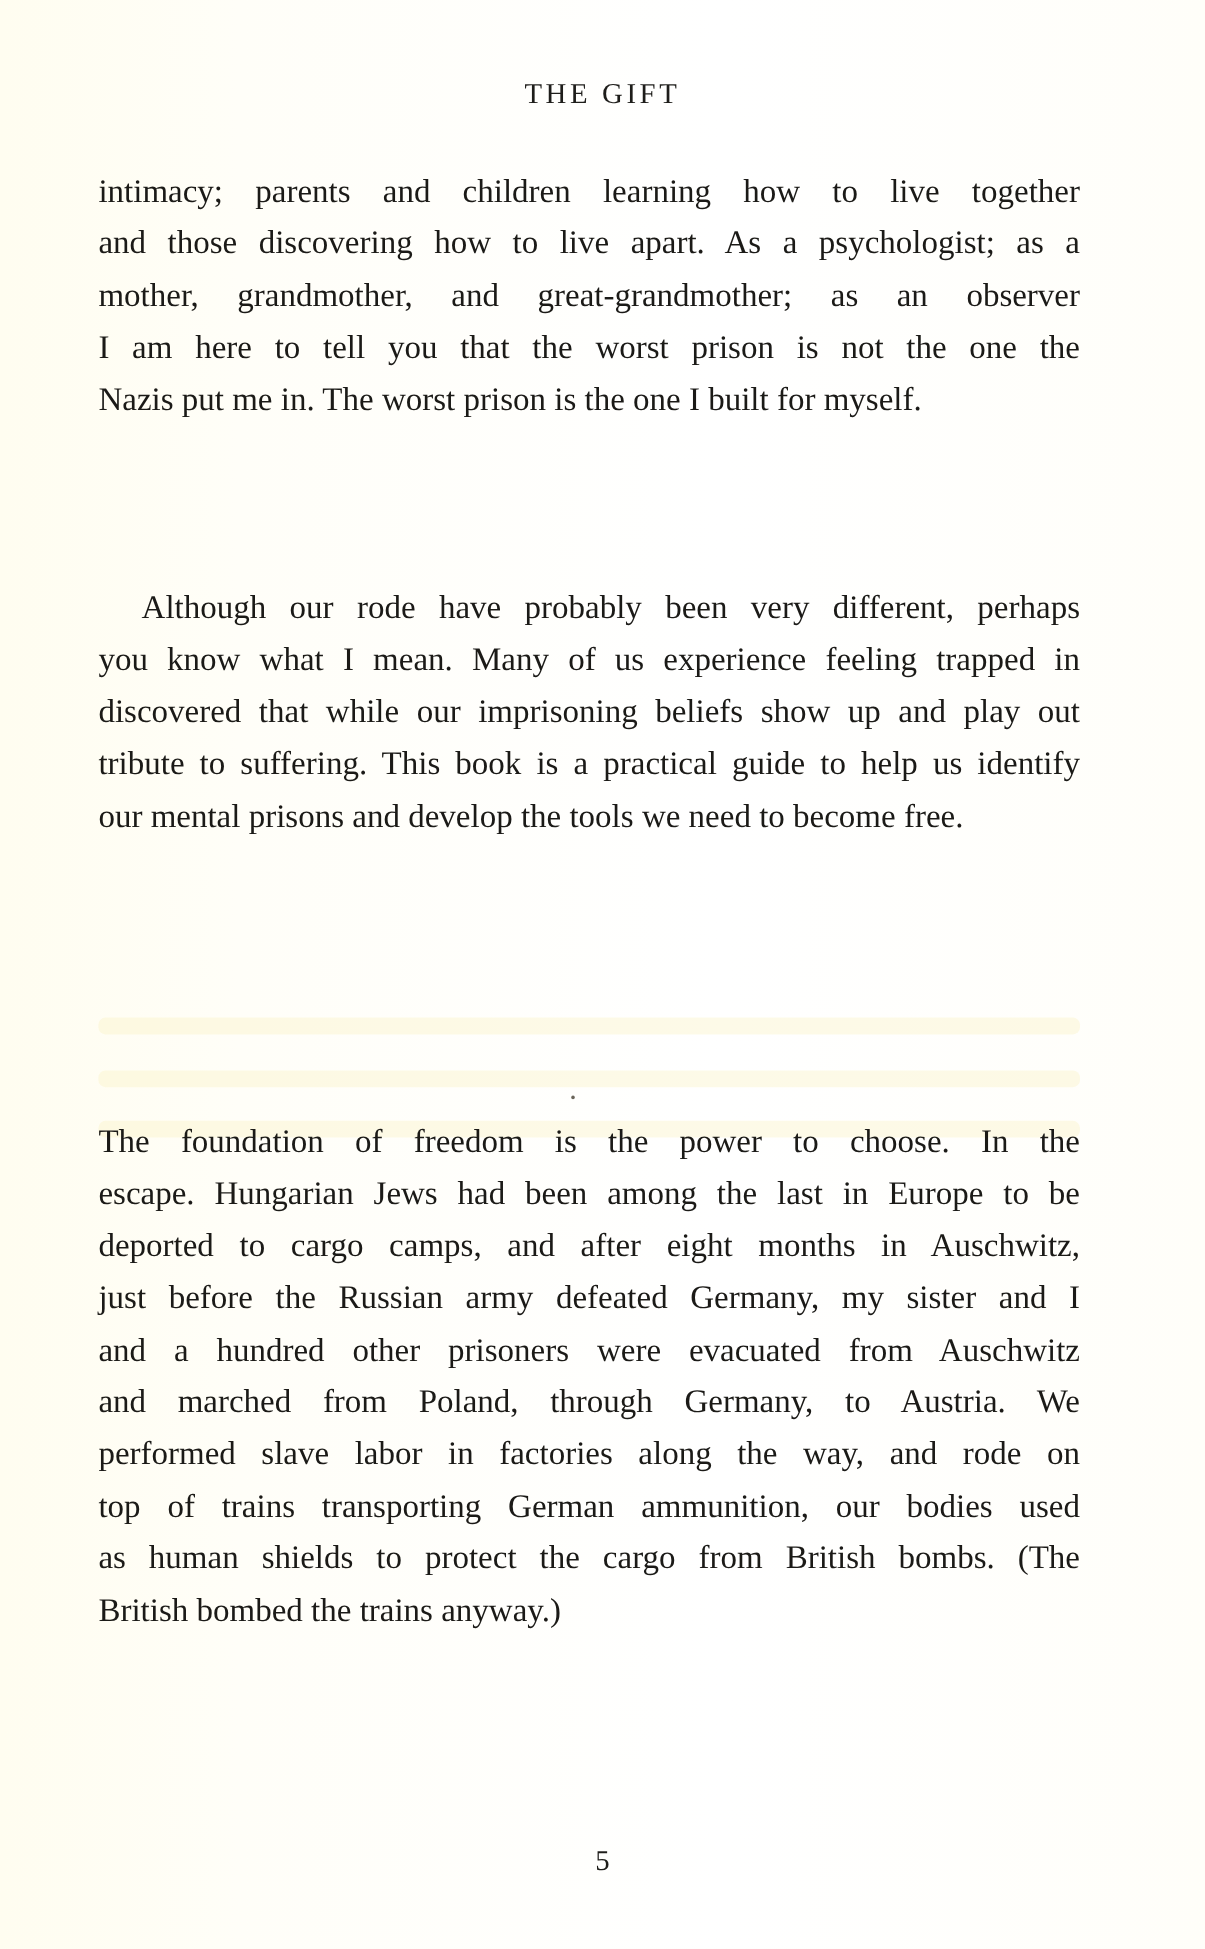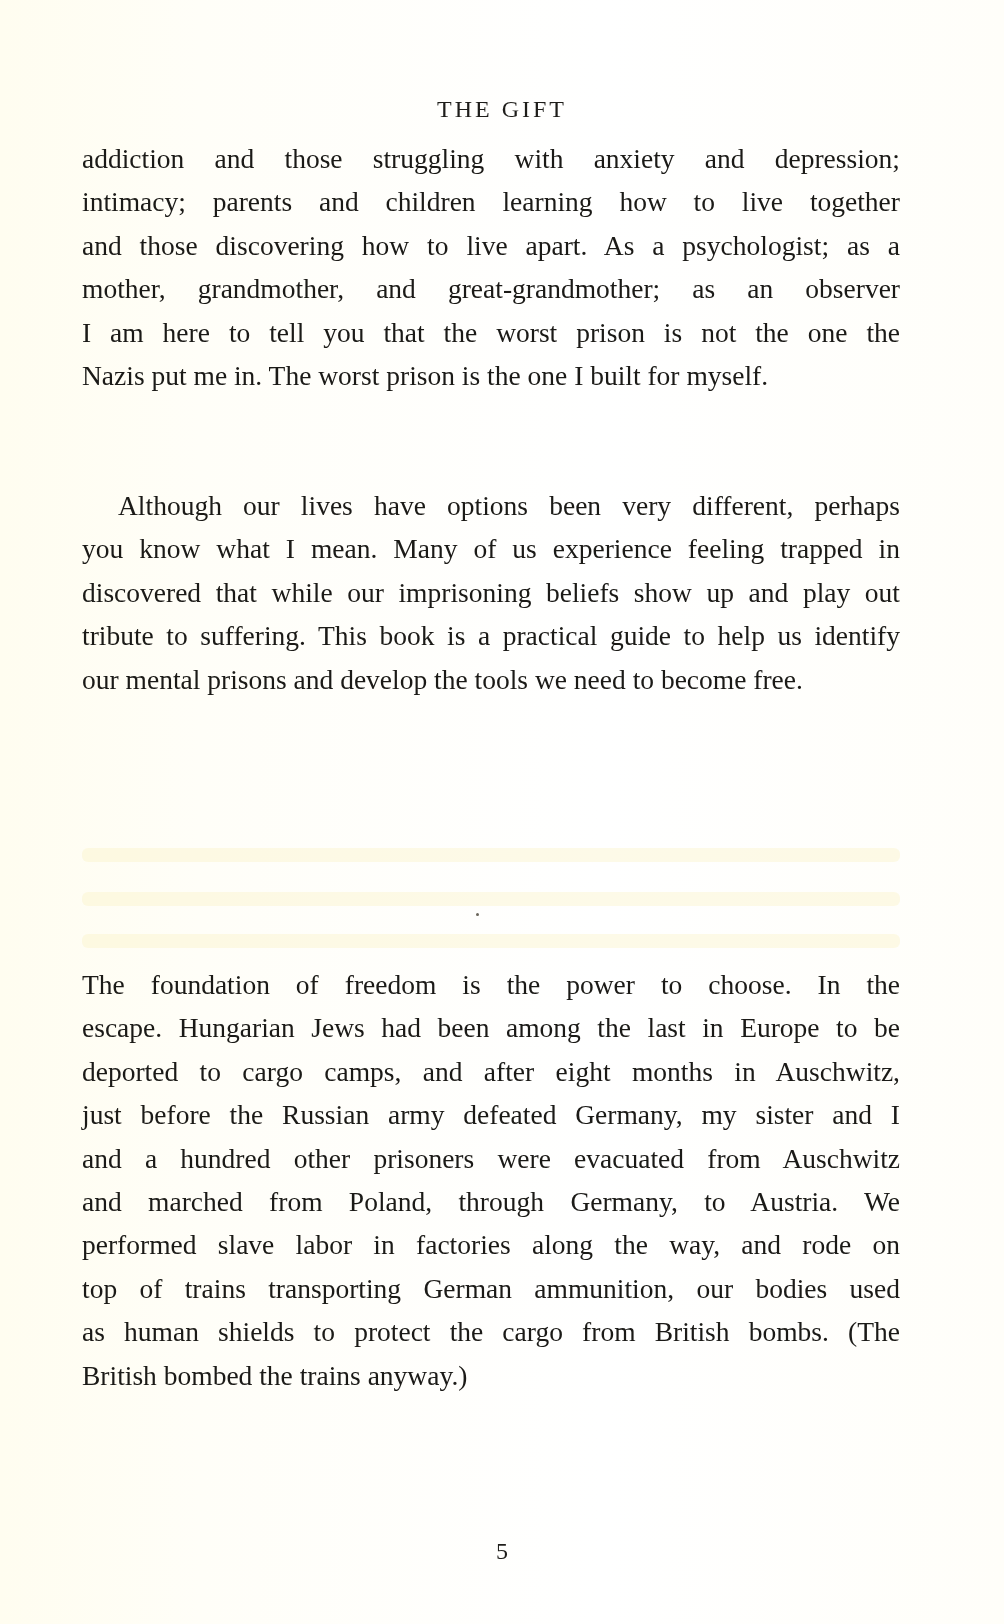--- a/index.html
+++ b/index.html
@@ -23,21 +23,20 @@
     }
     .running-head {
       position: absolute;
       top: 66px;
       left: 0;
       width: 1004px;
       text-align: center;
       font-size: 24px;
       letter-spacing: 3px;
       color: #1e1d1a;
-      margin-top: 30px;
     }
     .para {
       position: absolute;
       left: 82px;
       width: 818px;
       font-size: 27.5px;
       line-height: 43.4px;
     }
     .line {
       display: block;
@@ -48,21 +47,21 @@
       overflow: visible;
     }
     .line.last {
       text-align-last: left;
     }
     .line.indent {
       padding-left: 36px;
     }
     #p1 { top: 137px; }
     #p2 { top: 484px; }
-    #p3 { top: 963px; }
+    #p3 { top: 929px; }
     .section-dot {
       position: absolute;
       top: 913px;
       left: 476px;
       width: 3px;
       height: 3px;
       border-radius: 50%;
       background: #6a655a;
     }
     .page-number {
@@ -88,30 +87,29 @@
 
 <div class="page">
 
   <div class="bleed" style="top:848px;"></div>
   <div class="bleed" style="top:892px;"></div>
   <div class="bleed" style="top:934px;"></div>
 
   <div class="running-head">THE GIFT</div>
 
   <div class="para" id="p1">
-    <span class="line">addiction and those struggling with anxiety and depression;</span>
     <span class="line">intimacy; parents and children learning how to live together</span>
     <span class="line">and those discovering how to live apart. As a psychologist; as a</span>
     <span class="line">mother, grandmother, and great-grandmother; as an observer</span>
     <span class="line">I am here to tell you that the worst prison is not the one the</span>
     <span class="line last">Nazis put me in. The worst prison is the one I built for myself.</span>
   </div>
 
   <div class="para" id="p2">
-    <span class="line indent">Although our lives have options been very different, perhaps</span>
+    <span class="line indent">Although our rode have probably been very different, perhaps</span>
     <span class="line">you know what I mean. Many of us experience feeling trapped in</span>
     <span class="line">discovered that while our imprisoning beliefs show up and play out</span>
     <span class="line">tribute to suffering. This book is a practical guide to help us identify</span>
     <span class="line last">our mental prisons and develop the tools we need to become free.</span>
   </div>
 
   <div class="section-dot"></div>
 
   <div class="para" id="p3">
     <span class="line">The foundation of freedom is the power to choose. In the</span>

